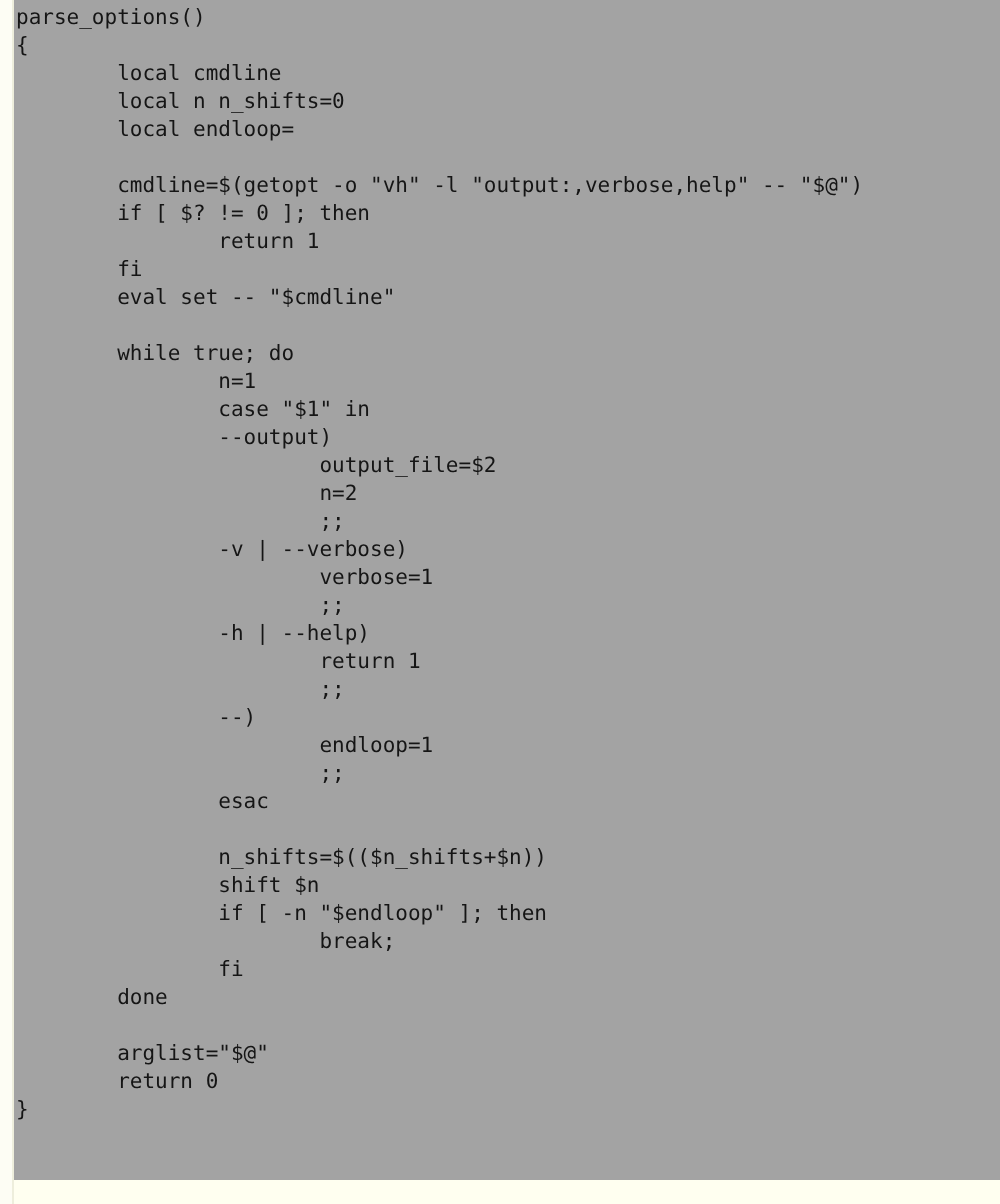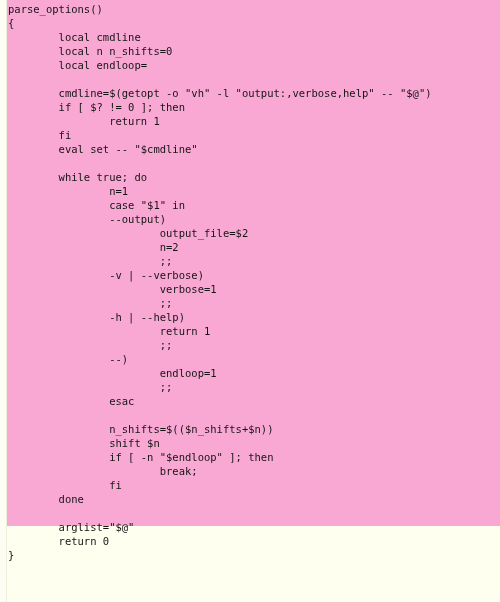--- a/index.html
+++ b/index.html
@@ -10,22 +10,22 @@
   }
   body {
     width: 500px;
     height: 602px;
     overflow: hidden;
     font-family: "DejaVu Sans Mono", monospace;
   }
   .code-view {
     position: relative;
     width: 500px;
-    height: 526px;
-    background: #f9a8d4;
+    height: 590px;
+    background: #a3a3a3;
     box-sizing: border-box;
   }
   
   .gutter-strip {
     position: absolute;
     left: 0;
     top: 0;
     width: 7px;
     height: 602px;
     background: #fdfdf4;

